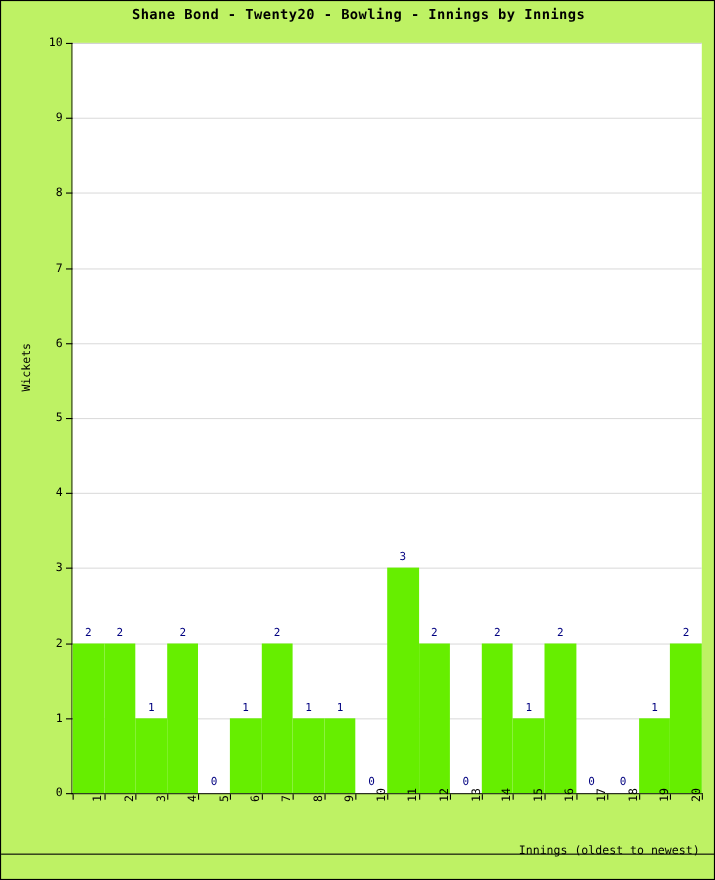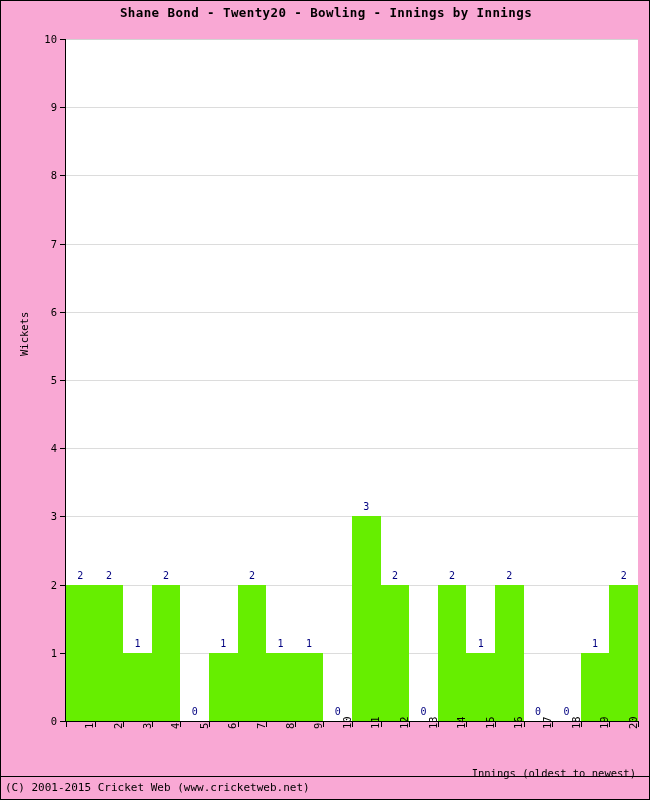--- a/index.html
+++ b/index.html
@@ -15,21 +15,21 @@
     position: relative;
     overflow: hidden;
   }
   #chart-root {
     position: absolute;
     left: 0; top: 0;
     width: 650px;
     height: 800px;
     border: 1px solid #000000;
     box-sizing: border-box;
-    background: #f9a8d4;
+    background: #bef264;
   }
   #chart-title {
     position: absolute;
     left: 0;
     top: 4px;
     width: 650px;
     text-align: center;
     font-size: 12.5px;
     font-weight: bold;
     letter-spacing: 0.4px;
@@ -287,15 +287,14 @@
       <div class="x-tick-mark" style="left: 608.4px;"></div>
       <div class="x-tick-label" style="left: 598.1px;">19</div>
       <div class="x-tick-mark" style="left: 637px;"></div>
       <div class="x-tick-label" style="left: 626.7px;">20</div>
       <div class="x-tick-mark" style="left: 65px;"></div>
     </div>
 
   <div id="x-axis-title">Innings (oldest to newest)</div>
 
   <div id="footer-separator"></div>
-  <div id="footer-text">(C) 2001-2015 Cricket Web (www.cricketweb.net)</div>
 
 </div>
 
 </body></html>

